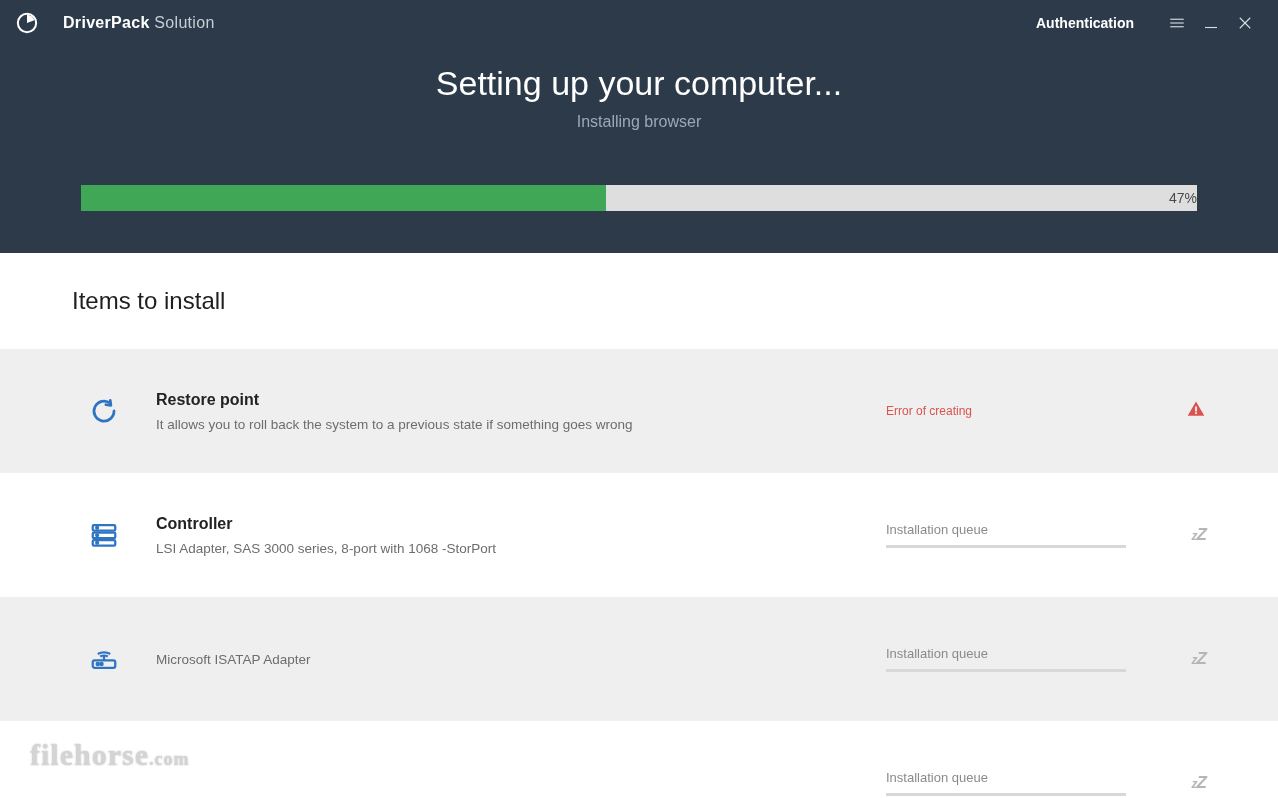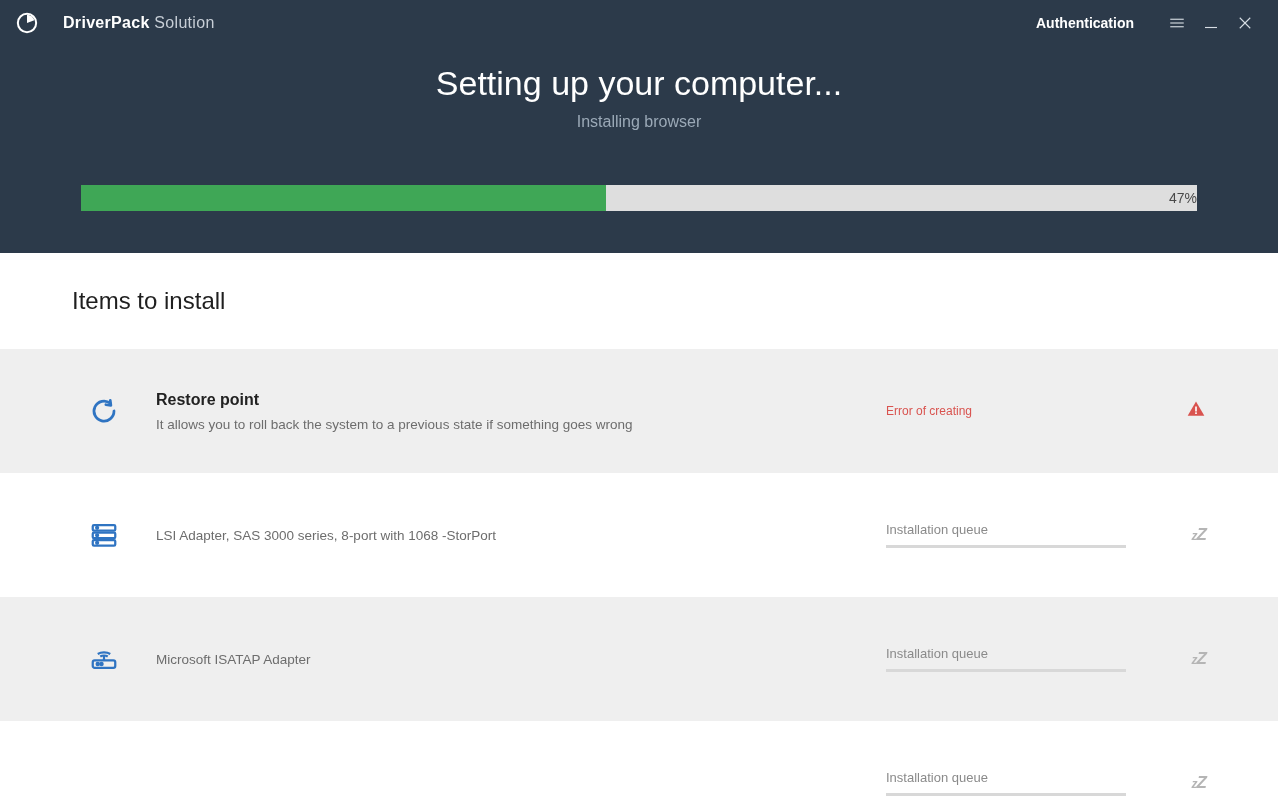--- a/index.html
+++ b/index.html
@@ -206,20 +206,21 @@
         <svg viewBox="0 0 24 24" fill="none" stroke="#2f74c2" stroke-width="1.8">
           <rect x="3" y="4" width="18" height="4.5" rx="1"></rect>
             <rect x="3" y="10" width="18" height="4.5" rx="1"></rect>
             <rect x="3" y="16" width="18" height="4.5" rx="1"></rect>
           <circle cx="6.5" cy="6.2" r="0.8" fill="#2f74c2"></circle>
             <circle cx="6.5" cy="12.2" r="0.8" fill="#2f74c2"></circle>
             <circle cx="6.5" cy="18.2" r="0.8" fill="#2f74c2"></circle>
         </svg>
       </div>
       <div class="item-text">
+        <div class="item-title">Controller</div>
         <div class="item-desc">LSI Adapter, SAS 3000 series, 8-port with 1068 -StorPort</div>
       </div>
       <div class="item-status">
         <div class="queue-block">
           <div class="queue-label">Installation queue</div>
           <div class="queue-bar"></div>
         </div>
         <span class="sleep-icon"><span class="s1">z</span>Z</span>
       </div>
     </div>
@@ -257,14 +258,17 @@
         <div class="queue-block">
           <div class="queue-label">Installation queue</div>
           <div class="queue-bar"></div>
         </div>
         <span class="sleep-icon"><span class="s1">z</span>Z</span>
       </div>
     </div>
 
   </div>
 
+  <div class="watermark">
+    <span>filehorse</span><span class="dot">.com</span>
+  </div>
 
 </div>
 
 </body></html>

